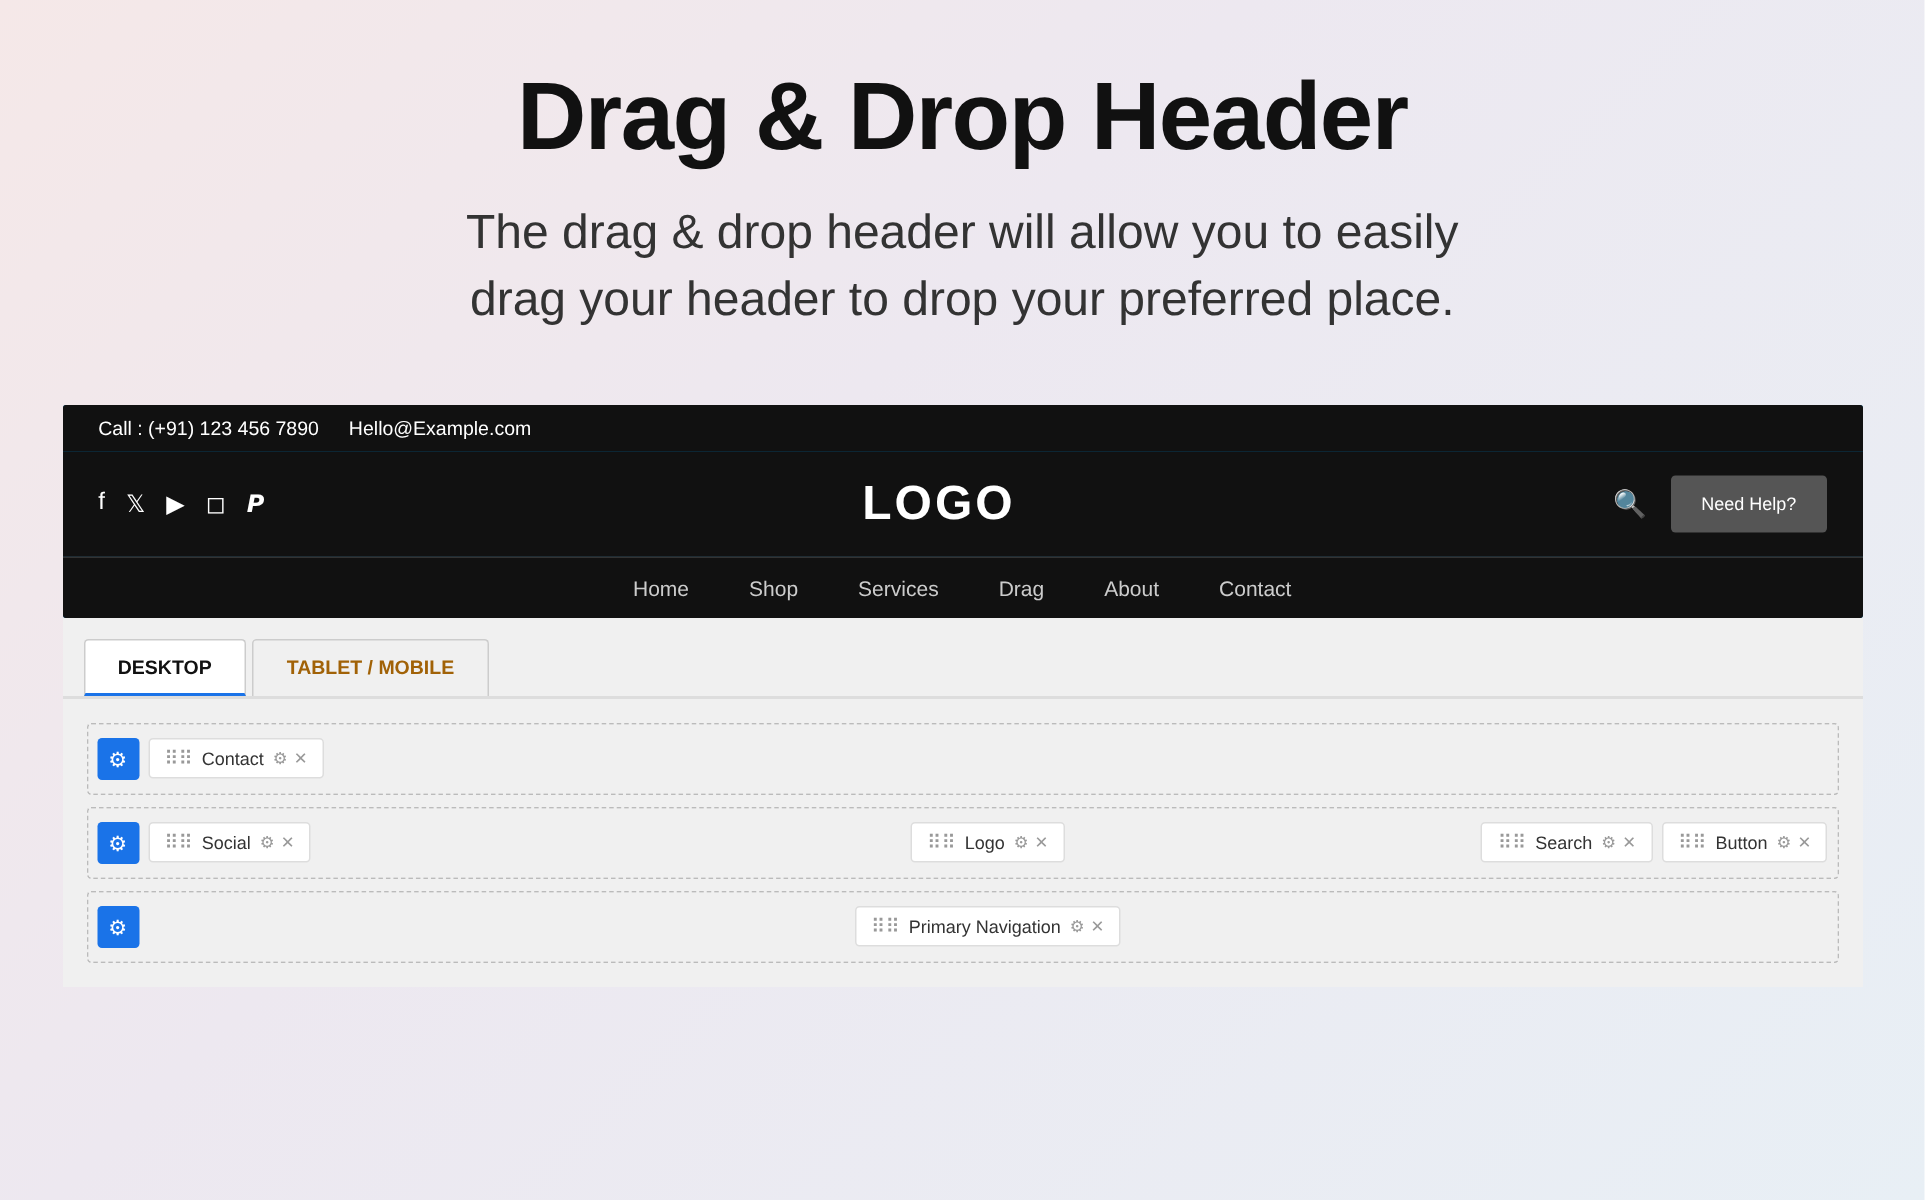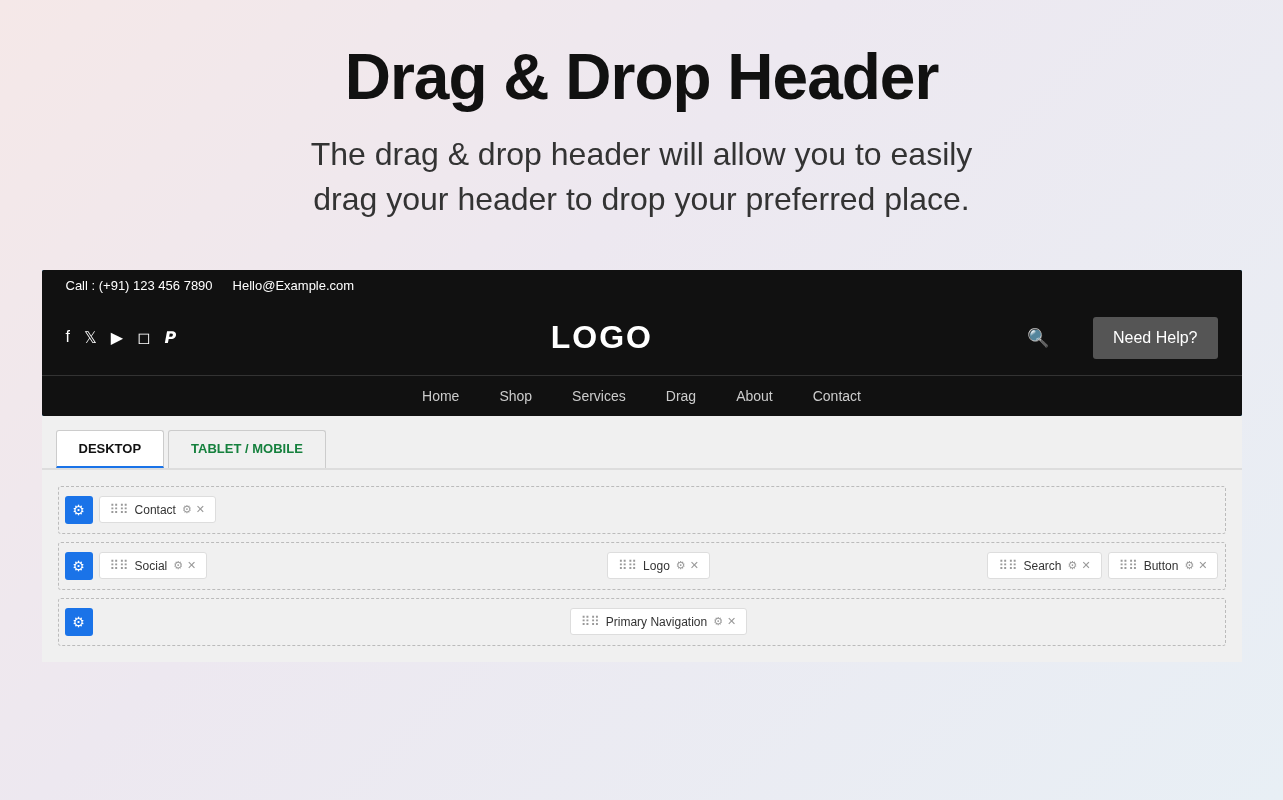--- a/index.html
+++ b/index.html
@@ -86,24 +86,23 @@
       color: #fff;
       font-size: 18px;
       cursor: pointer;
     }
 
     .need-help-btn {
       background: #555;
       color: #fff;
       border: none;
       padding: 12px 20px;
-      font-size: 16px;
+      font-size: 12px;
       border-radius: 3px;
       cursor: pointer;
-      margin-left: 27px;
     }
 
     .header-nav {
       background: #111;
       padding: 12px 24px;
       display: flex;
       justify-content: center;
       gap: 40px;
       border-top: 1px solid #333;
     }
@@ -129,21 +128,21 @@
     }
 
     .builder-tab {
       padding: 10px 22px;
       font-size: 13px;
       font-weight: 600;
       cursor: pointer;
       border: 1px solid #ccc;
       border-bottom: none;
       background: #f0f0f0;
-      color: #15803d;
+      color: #a16207;
       border-radius: 3px 3px 0 0;
       margin-right: 4px;
     }
 
     .builder-tab.active {
       background: #fff;
       border-bottom: 2px solid #1a73e8;
       color: #111;
     }
 

